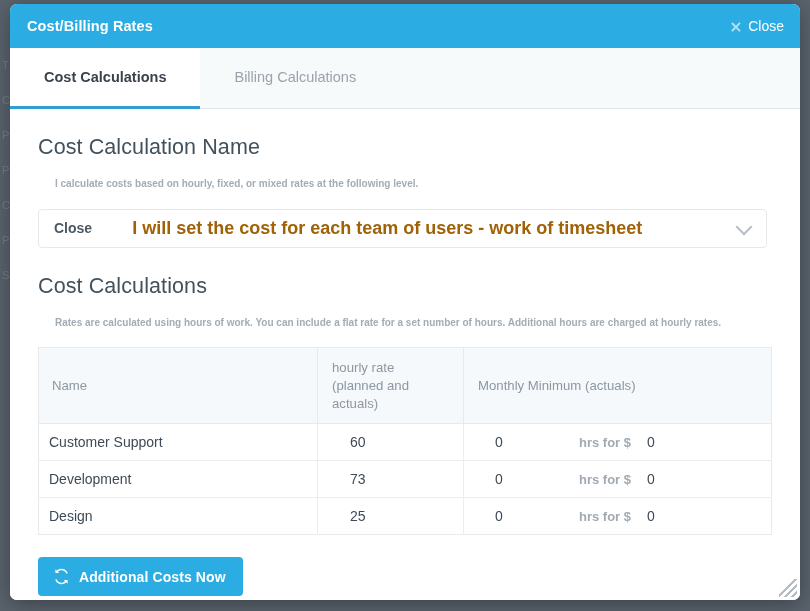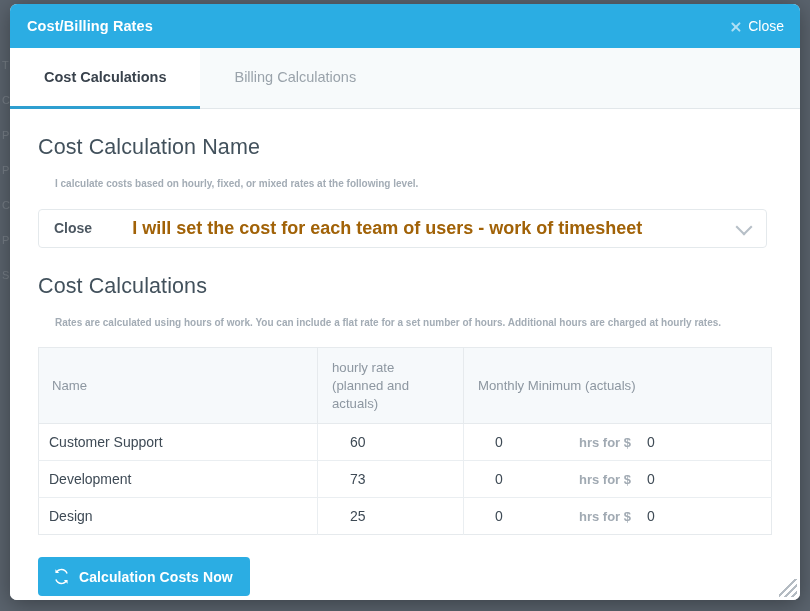--- a/index.html
+++ b/index.html
@@ -368,20 +368,20 @@
             </td>
           </tr>
         </tbody>
       </table>
 
       <button id="recalc-btn">
         <svg id="refresh-icon" width="17" height="17" viewBox="0 0 24 24">
           <path fill="#ffffff" d="M12 3.2c-2.0 0-3.8 0.8-5.1 2.1l1.9 1.9H3.4V1.9l2.0 2.0C7.1 2.2 9.4 1.2 12 1.2c4.1 0 7.6 2.6 8.9 6.3l-2.0 0.7C17.9 5.3 15.2 3.2 12 3.2z"></path>
           <path fill="#ffffff" d="M12 20.8c2.0 0 3.8-0.8 5.1-2.1l-1.9-1.9h5.4v5.3l-2.0-2.0c-1.7 1.7-4.0 2.7-6.6 2.7-4.1 0-7.6-2.6-8.9-6.3l2.0-0.7c1.0 2.9 3.7 5.0 6.9 5.0z"></path>
         </svg>
-        <span>Calculation Costs Now</span>
+        <span>Additional Costs Now</span>
       </button>
     </div>
 
   </div>
 
   <div id="resize-grip"></div>
 </div>
 
 </body></html>

